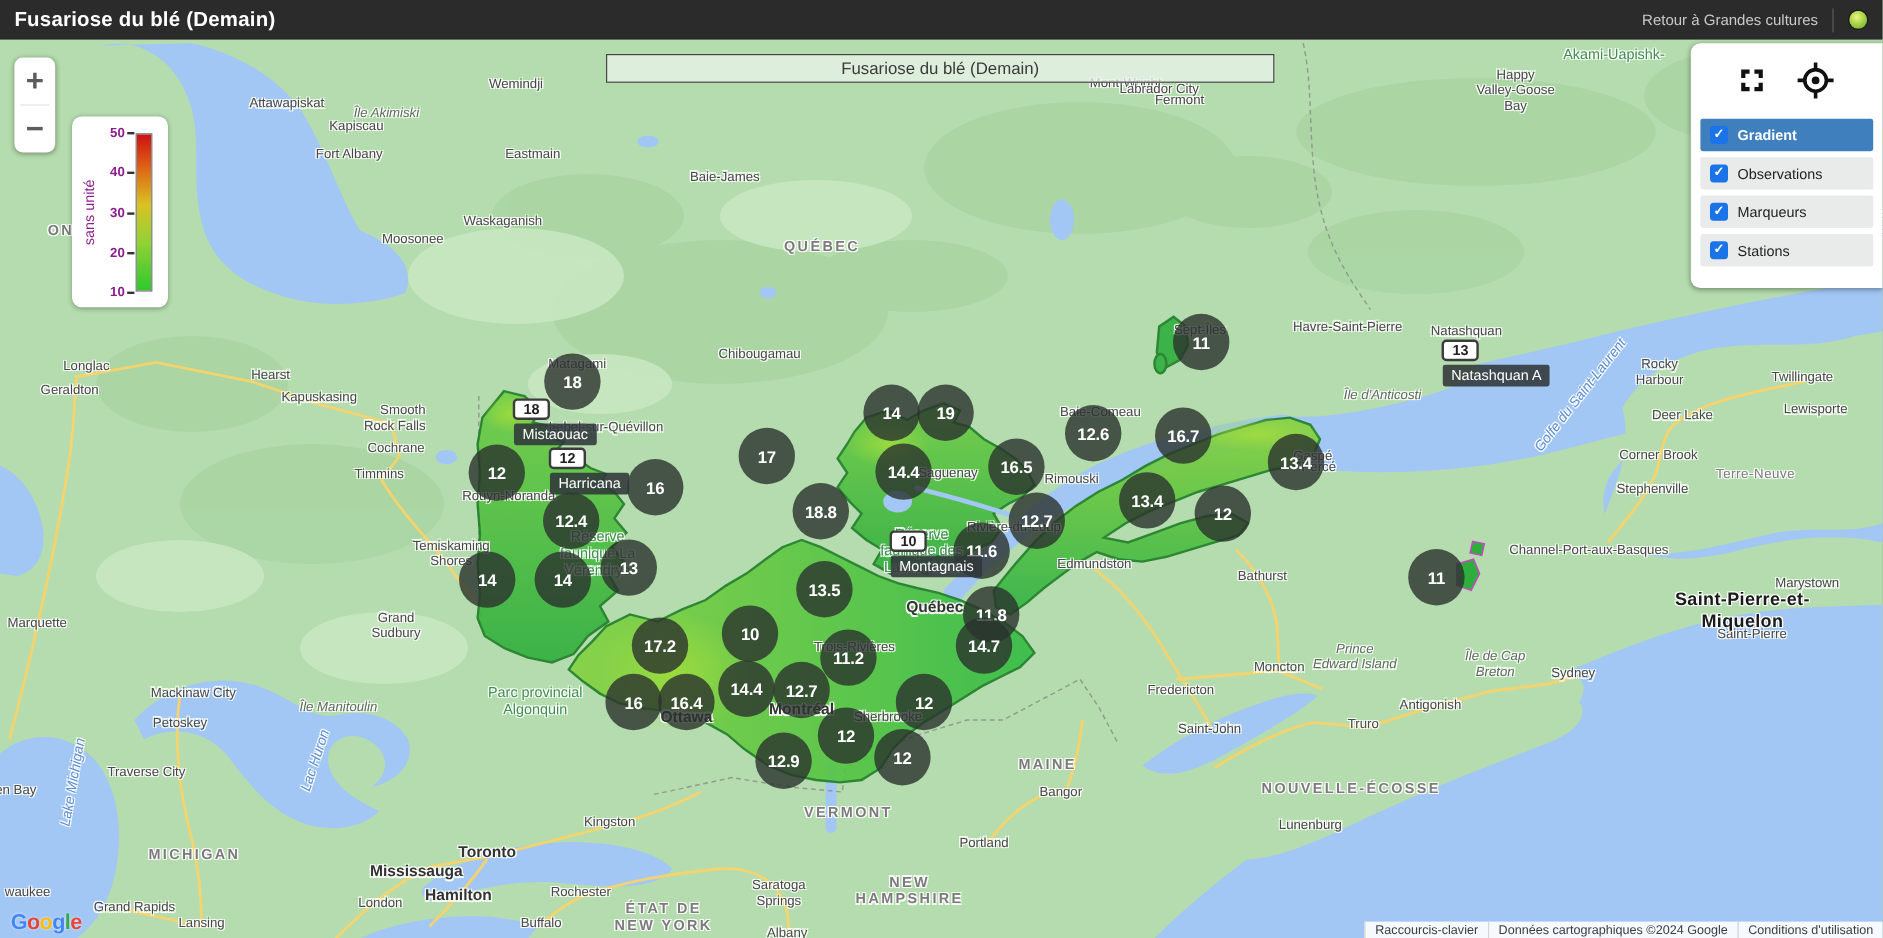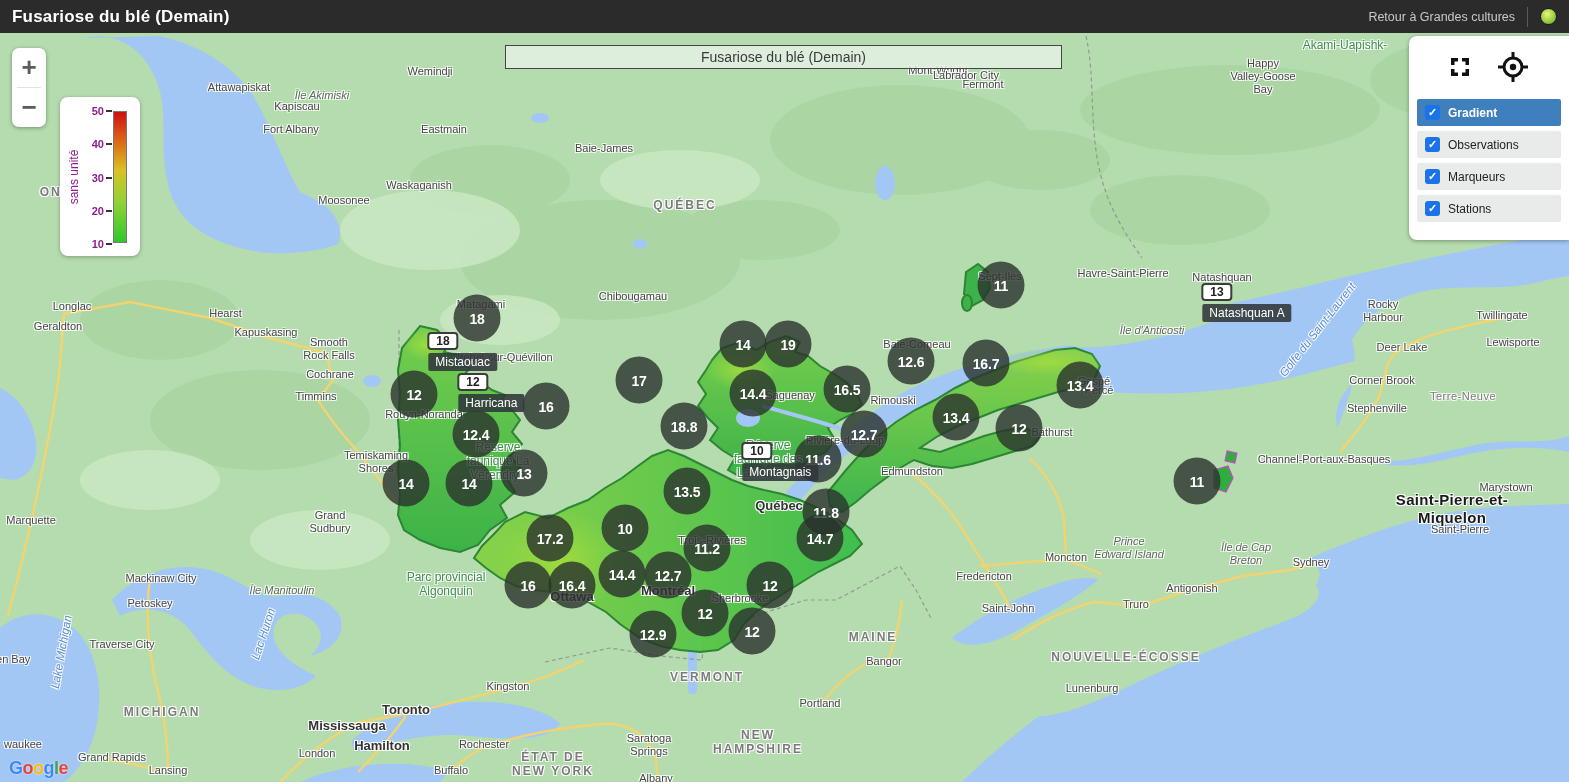--- a/index.html
+++ b/index.html
@@ -213,21 +213,21 @@
       <div class="lbl" style="left: 505px; top: 357px;">Lebel-sur-Quévillon</div>
       <div class="lbl" style="left: 916px; top: 70px; margin-left: 22px;">Mont-Wright</div>
       <div class="lbl" style="left: 983px; top: 84px;">Fermont</div>
       <div class="lbl" style="left: 966px; top: 75px;">Labrador City</div>
       <div class="lbl" style="left: 1263px; top: 76px;">Happy
 Valley-Goose
 Bay</div>
       <div class="lbl park" style="left: 1345px; top: 45px;">Akami-Uapishk-</div>
       <div class="lbl" style="left: 209px; top: 313px; padding-left: 33px;">Hearst</div>
       <div class="lbl" style="left: 266px; top: 332px;">Kapuskasing</div>
-      <div class="lbl" style="left: 329px; top: 349px;">Smooth
+      <div class="lbl" style="left: 329px; top: 349px; text-align: right;">Smooth
 Rock Falls</div>
       <div class="lbl" style="left: 330px; top: 374px;">Cochrane</div>
       <div class="lbl" style="left: 316px; top: 396px; text-align: right;">Timmins</div>
       <div class="lbl" style="left: 72px; top: 306px;">Longlac</div>
       <div class="lbl" style="left: 58px; top: 326px;">Geraldton</div>
       <div class="lbl" style="left: 31px; top: 520px;">Marquette</div>
       <div class="lbl" style="left: 330px; top: 522px;">Grand
 Sudbury</div>
       <div class="lbl" style="left: 161px; top: 578px;">Mackinaw City</div>
       <div class="lbl" style="left: 150px; top: 603px;">Petoskey</div>
@@ -245,21 +245,21 @@
       <div class="lbl" style="left: 656px; top: 778px;">Albany</div>
       <div class="lbl" style="left: 820px; top: 703px;">Portland</div>
       <div class="lbl" style="left: 884px; top: 661px;">Bangor</div>
       <div class="lbl" style="left: 1092px; top: 688px;">Lunenburg</div>
       <div class="lbl" style="left: 1136px; top: 604px;">Truro</div>
       <div class="lbl" style="left: 1008px; top: 608px;">Saint-John</div>
       <div class="lbl" style="left: 984px; top: 565px; margin-top: 11px;">Fredericton</div>
       <div class="lbl" style="left: 1066px; top: 557px;">Moncton</div>
       <div class="lbl" style="left: 1311px; top: 562px;">Sydney</div>
       <div class="lbl" style="left: 1192px; top: 588px;">Antigonish</div>
-      <div class="lbl" style="left: 1030px; top: 432px; padding-left: 44px;">Bathurst</div>
+      <div class="lbl" style="left: 1030px; top: 481px; padding-left: 44px;">Bathurst</div>
       <div class="lbl" style="left: 912px; top: 471px;">Edmundston</div>
       <div class="lbl" style="left: 893px; top: 400px;">Rimouski</div>
       <div class="lbl" style="left: 790px; top: 395px;">Saguenay</div>
       <div class="lbl" style="left: 845px; top: 440px;">Rivière-du-Loup</div>
       <div class="lbl" style="left: 712px; top: 540px;">Trois-Rivières</div>
       <div class="lbl" style="left: 740px; top: 598px;">Sherbrooke</div>
       <div class="lbl" style="left: 917px; top: 344px;">Baie-Comeau</div>
       <div class="lbl" style="left: 1123px; top: 273px;">Havre-Saint-Pierre</div>
       <div class="lbl" style="left: 1222px; top: 277px;">Natashquan</div>
       <div class="lbl" style="left: 1000px; top: 276px;">Sept-Îles</div>
@@ -444,15 +444,20 @@
           <span class="cbx">✓</span>
           <span>Marqueurs</span>
         </div>
         <div class="layer-row">
           <span class="cbx">✓</span>
           <span>Stations</span>
         </div>
       </div>
   </div>
 
+  <div class="attrib">
+    <span>Raccourcis-clavier</span>
+    <span>Données cartographiques ©2024 Google</span>
+    <span>Conditions d'utilisation</span>
+  </div>
   <div class="glogo" id="glogo"><span style="color: rgb(66, 133, 244);">G</span><span style="color: rgb(234, 67, 53);">o</span><span style="color: rgb(251, 188, 5);">o</span><span style="color: rgb(66, 133, 244);">g</span><span style="color: rgb(52, 168, 83);">l</span><span style="color: rgb(234, 67, 53);">e</span></div>
 
 </div>
 
 </body></html>

